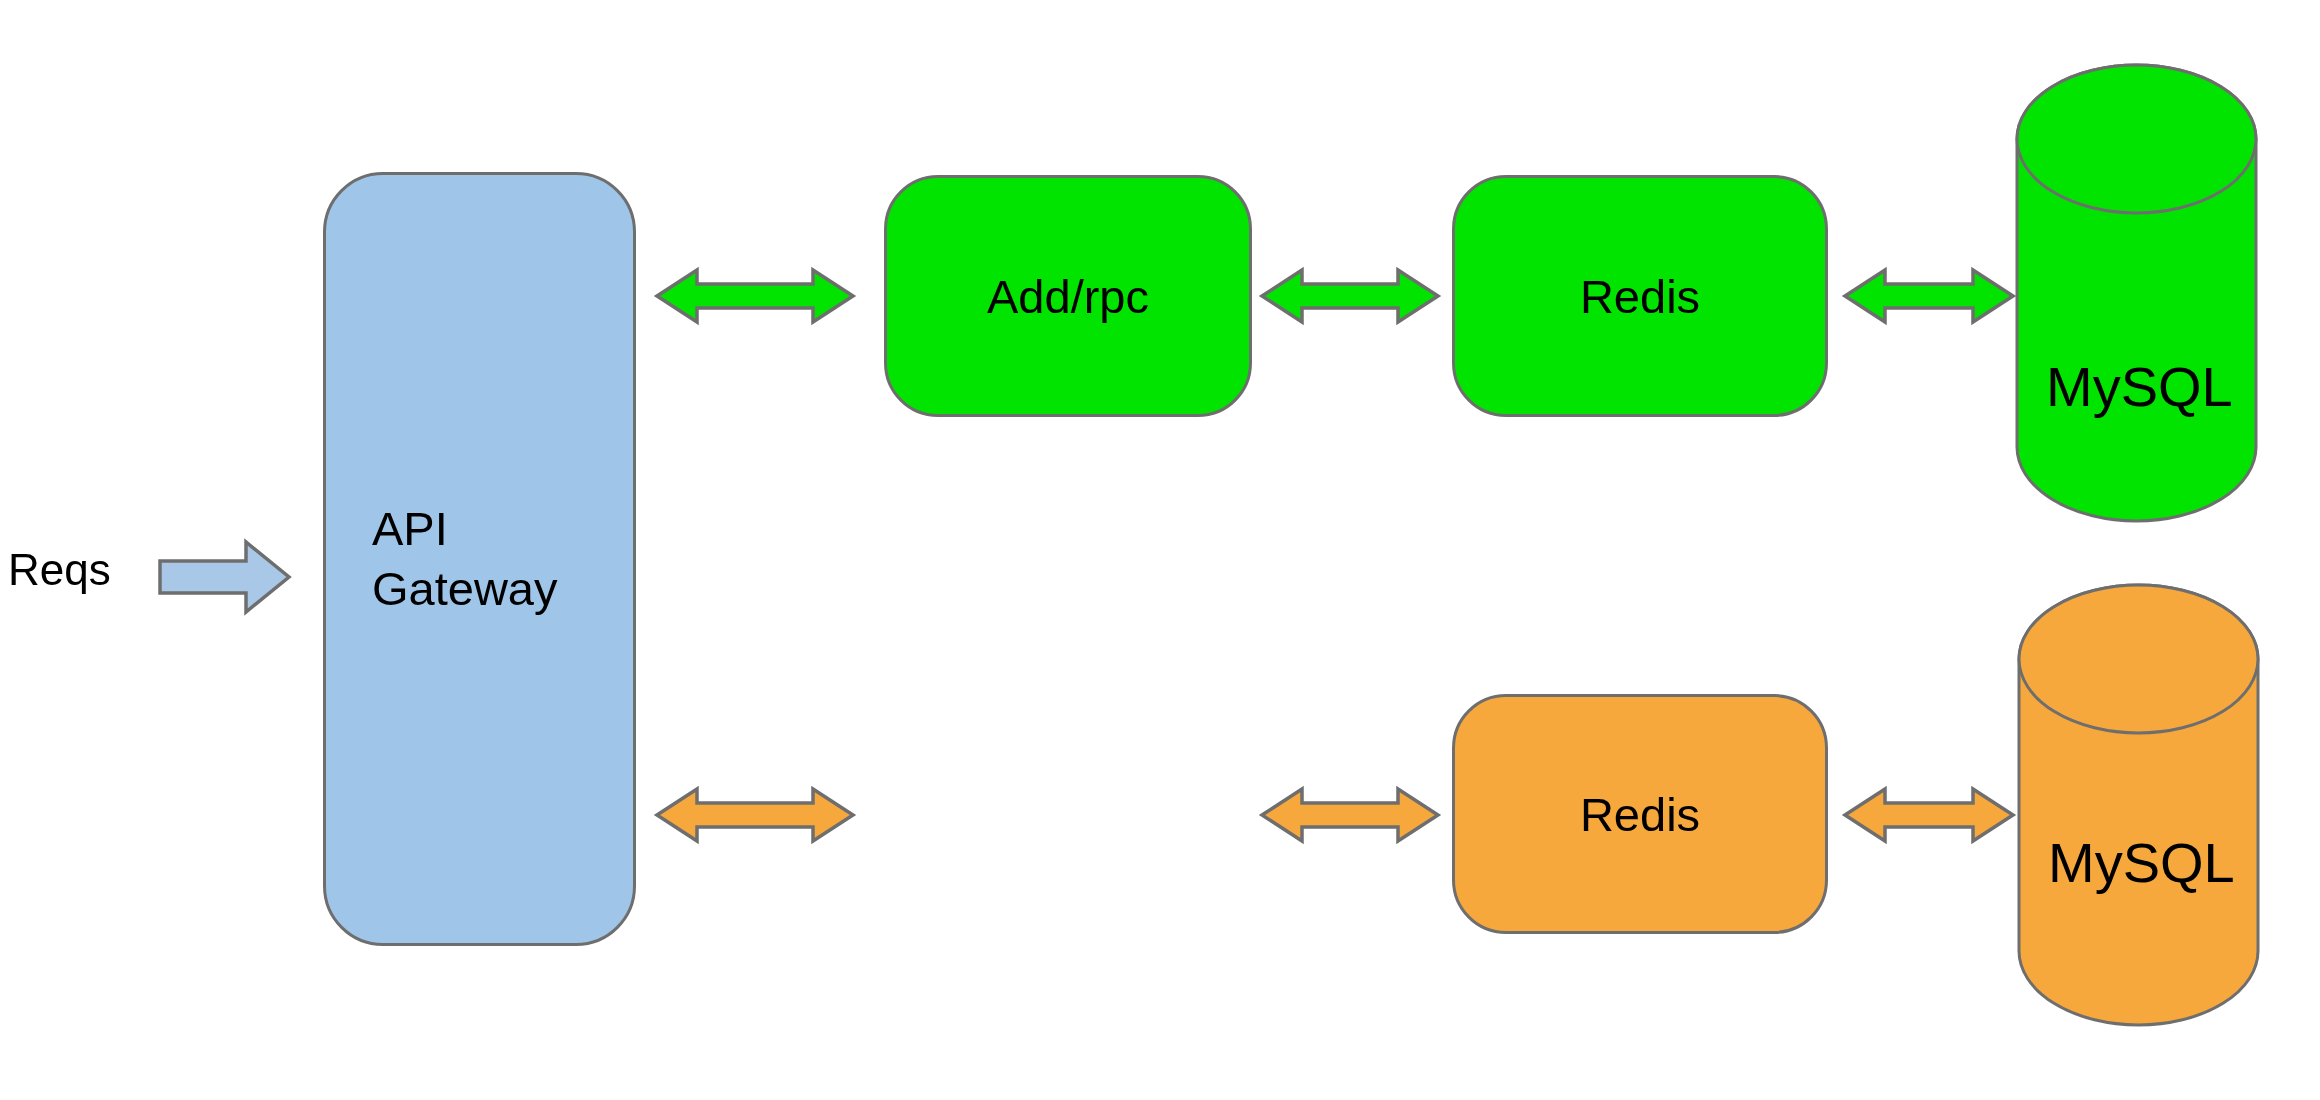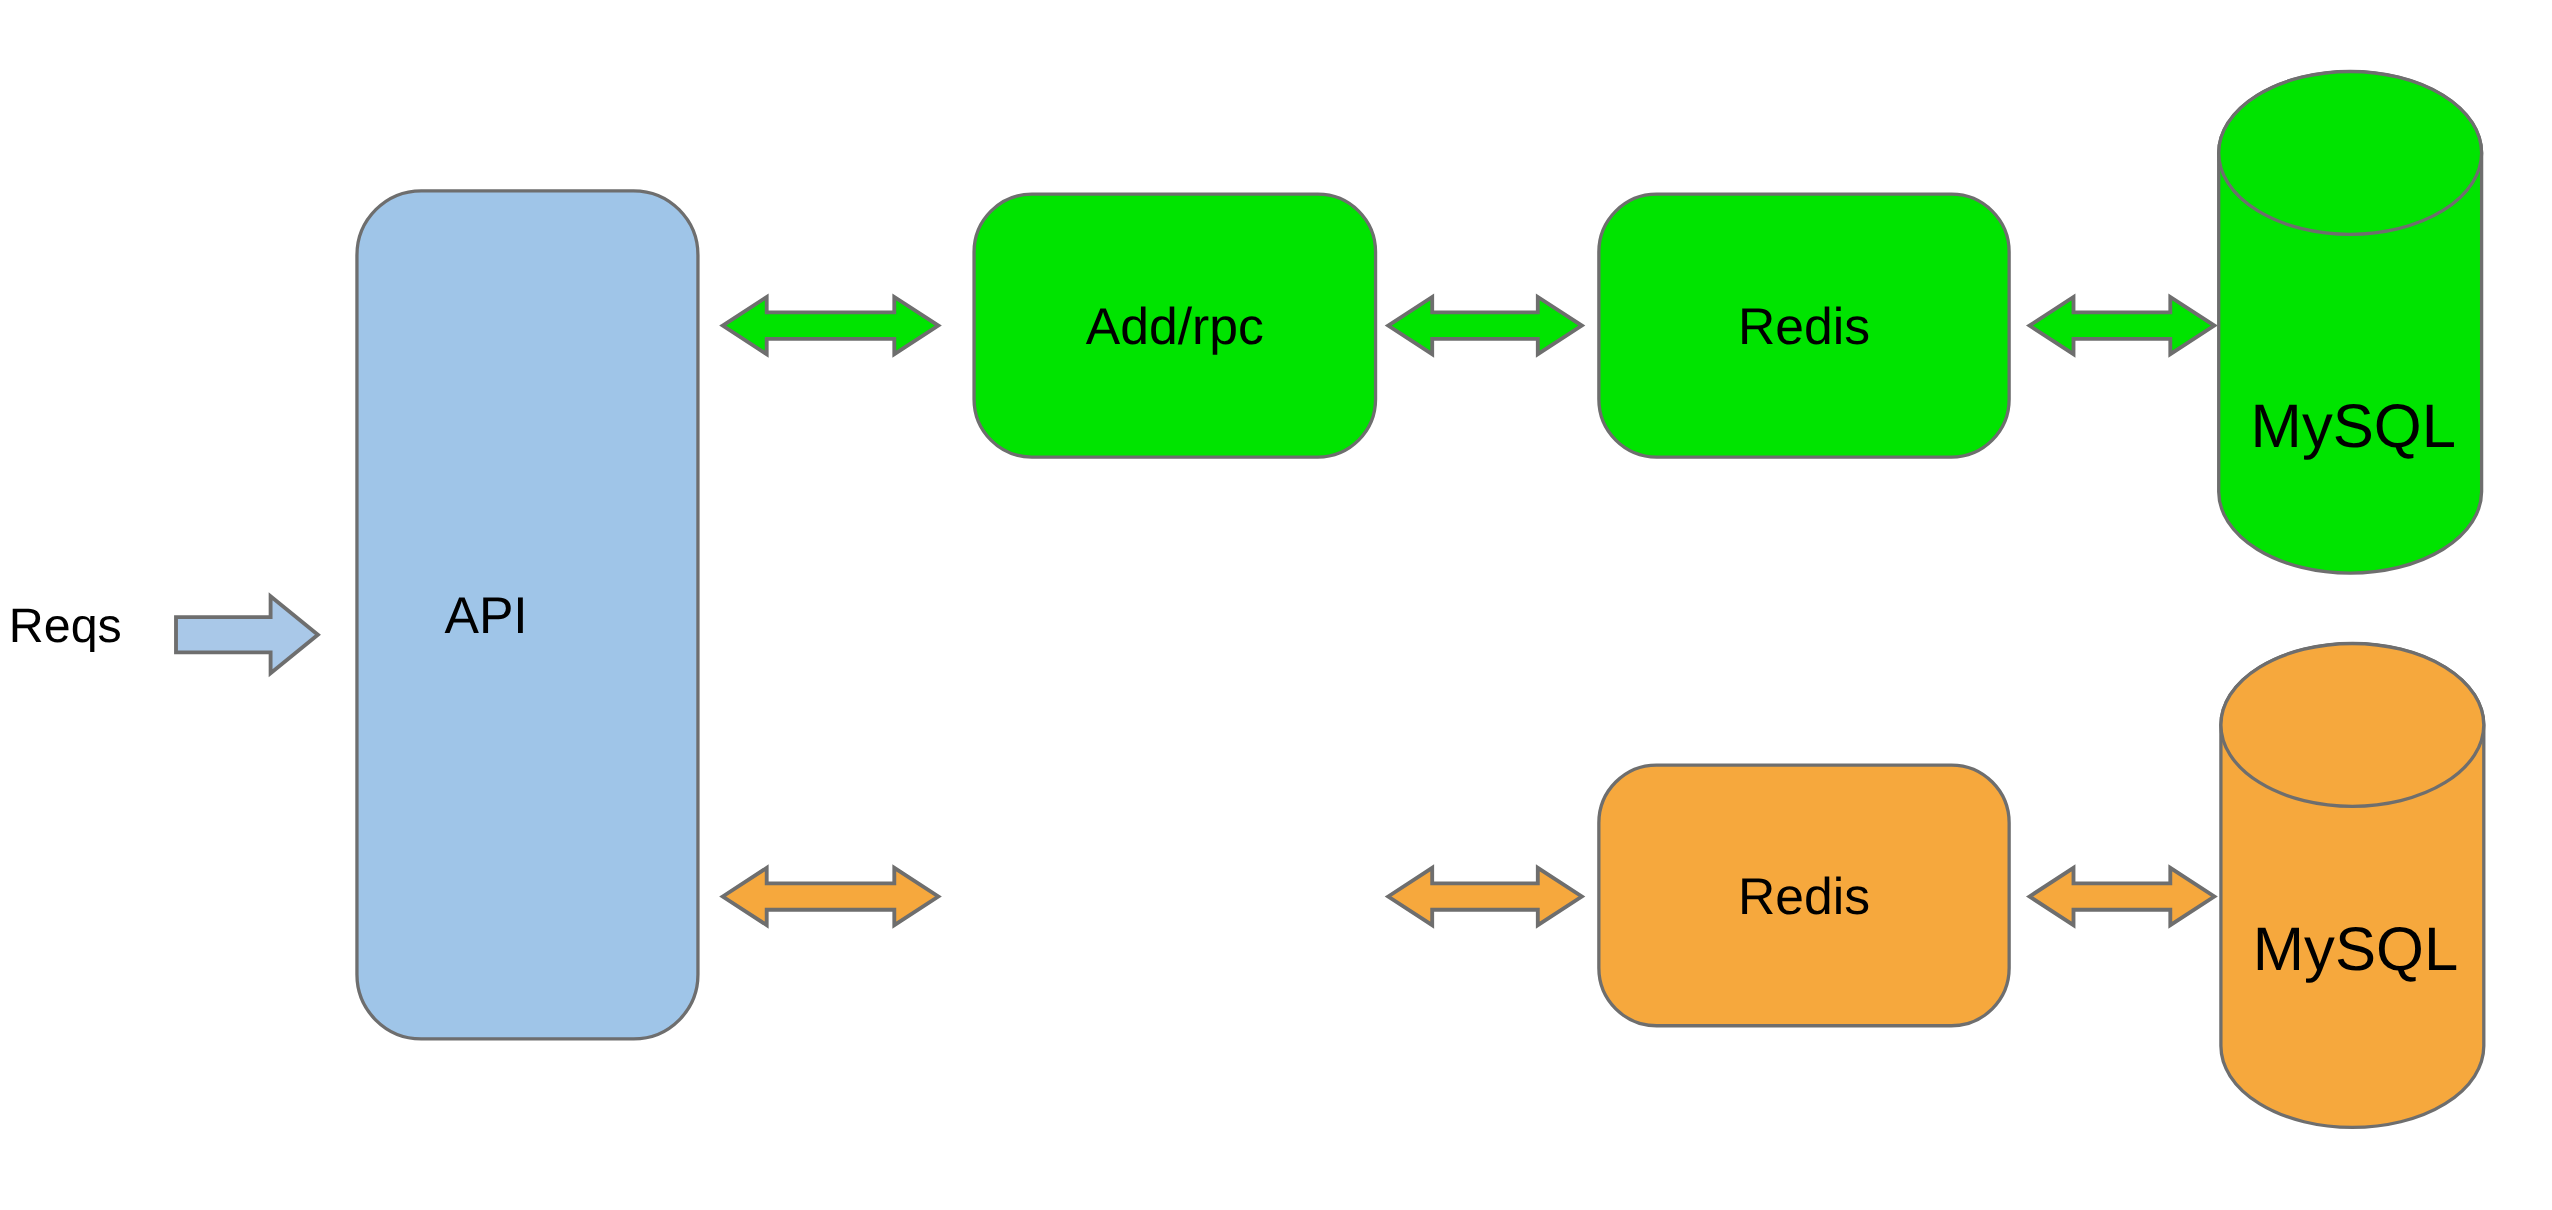--- a/index.html
+++ b/index.html
@@ -52,23 +52,24 @@
 <body>
 
 <div id="canvas" style="background: rgb(255, 255, 255); color: rgb(0, 0, 0);">
 
   <div class="label-plain" style="left:8px;top:544px;">Reqs</div>
 
   <svg class="abs" style="left:158px;top:537px;" width="134" height="80" viewBox="0 0 134 80">
     <polygon points="2,24 88,24 88,5 131,40 88,75 88,56 2,56" fill="var(--c-blue-arrow)" stroke="var(--c-outline)" stroke-width="3.5" stroke-linejoin="miter"></polygon>
   </svg>
 
-  <div class="node gateway" style="left:323px;top:172px;width:313px;height:774px;padding-left:32px;">
+  <div class="node gateway" style="left:323px;top:172px;width:313px;height:774px;">
     <div class="lines">
       <div>API</div>
+      <div>Gateway</div>
     </div>
   </div>
 
   <svg class="abs" style="left:655px;top:268px;" width="200" height="56" viewBox="0 0 200 56">
     <polygon points="2,28 42,2 42,16 158,16 158,2 198,28 158,54 158,40 42,40 42,54" fill="var(--c-green)" stroke="var(--c-outline)" stroke-width="3.5" stroke-linejoin="miter"></polygon>
   </svg>
 
   <div class="node rounded green-node" style="left:884px;top:175px;width:368px;height:242px;">
     <span>Add/rpc</span>
   </div>

